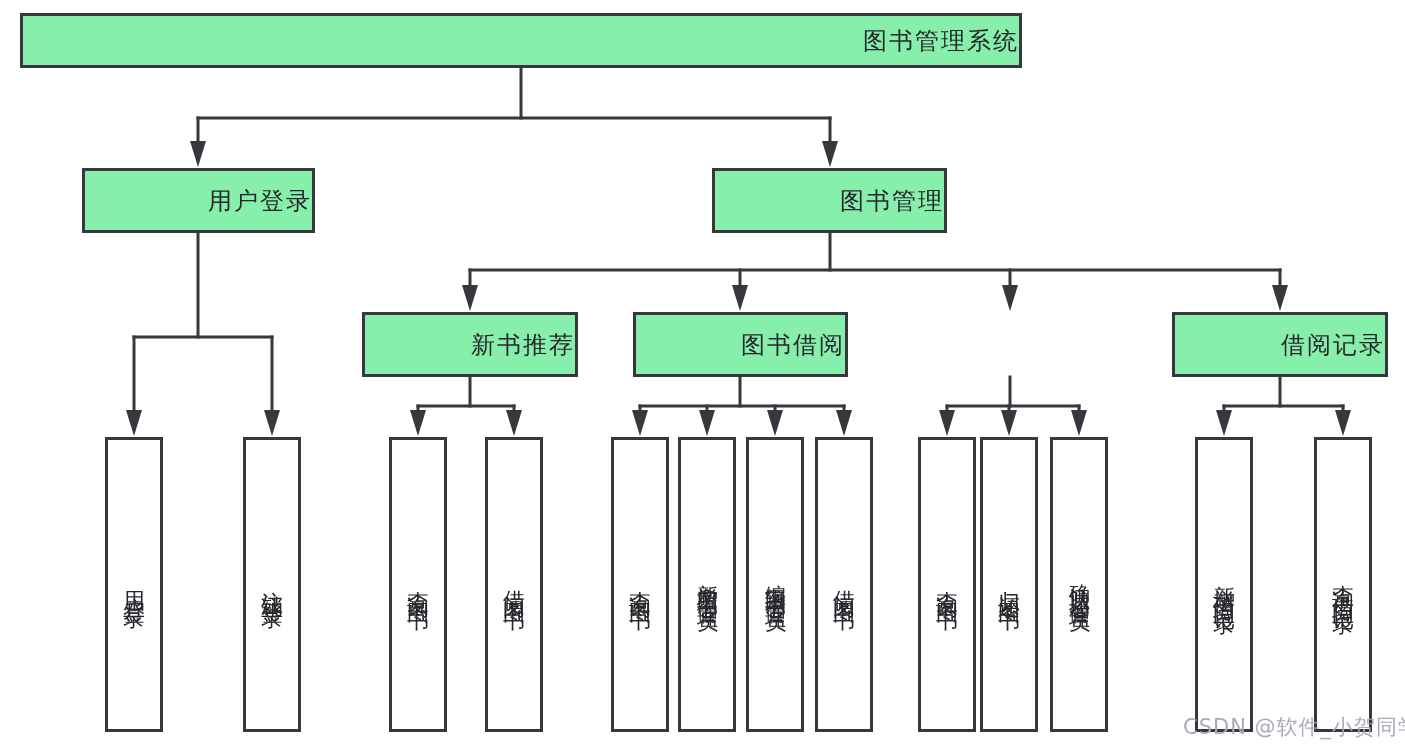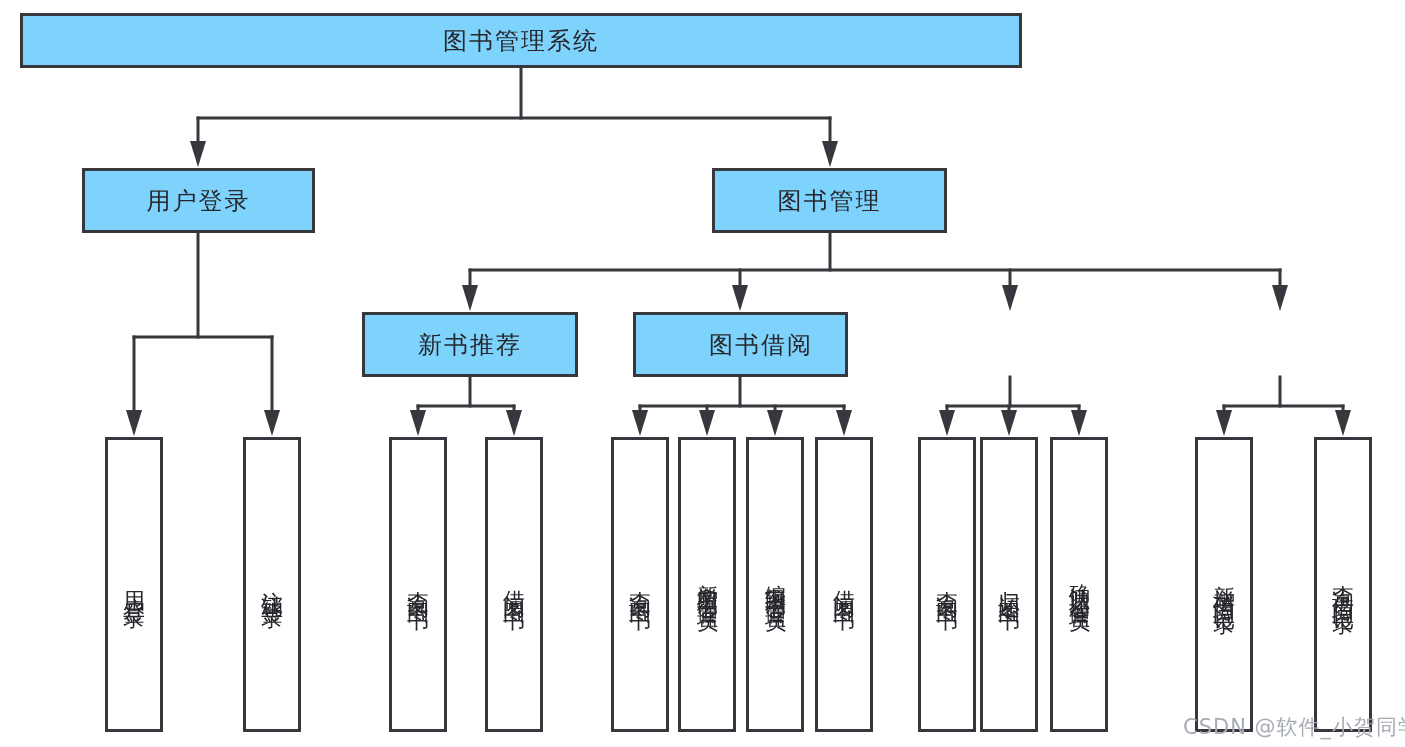--- a/index.html
+++ b/index.html
@@ -18,24 +18,24 @@
   #connectors {
     position: absolute;
     left: 0;
     top: 0;
     pointer-events: none;
   }
   .hbox {
     position: absolute;
     box-sizing: border-box;
     border: 3px solid #37373d;
-    background: #7dd3fc;
+    background: #86efac;
     display: flex;
     align-items: center;
-    justify-content: center;
+    justify-content: flex-end;
     font-size: 24px;
     letter-spacing: 2px;
     color: #26262c;
     z-index: 2;
   }
   .vbox {
     position: absolute;
     box-sizing: border-box;
     top: 437px;
     height: 295px;
@@ -141,20 +141,23 @@
   <div class="hbox" style="left:712px; top:168px; width:235px; height:65px;">
     <span>图书管理</span>
   </div>
 
   <div class="hbox" style="left:362px; top:312px; width:216px; height:65px;">
     <span>新书推荐</span>
   </div>
   <div class="hbox" style="left:633px; top:312px; width:215px; height:65px;padding-left:41px;">
     <span>图书借阅</span>
   </div>
+  <div class="hbox" style="left:1172px; top:312px; width:216px; height:65px;">
+    <span>借阅记录</span>
+  </div>
 
   <div class="vbox" style="left:105px;">
     <span class="vtext">用户登录</span>
   </div>
   <div class="vbox" style="left:243px;">
     <span class="vtext">注销登录</span>
   </div>
   <div class="vbox" style="left:389px;">
     <span class="vtext">查询图书</span>
   </div>

